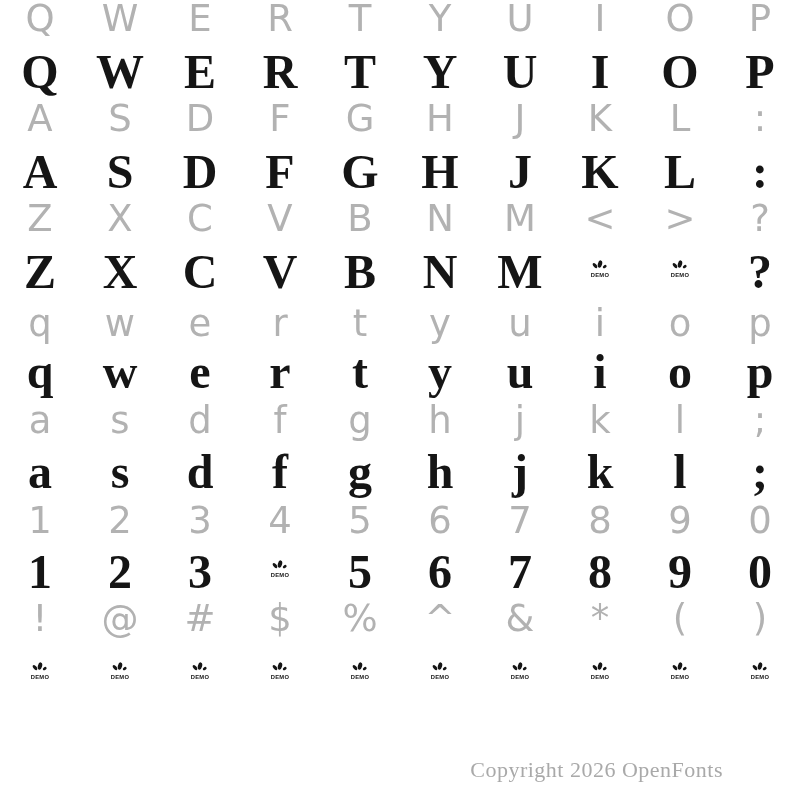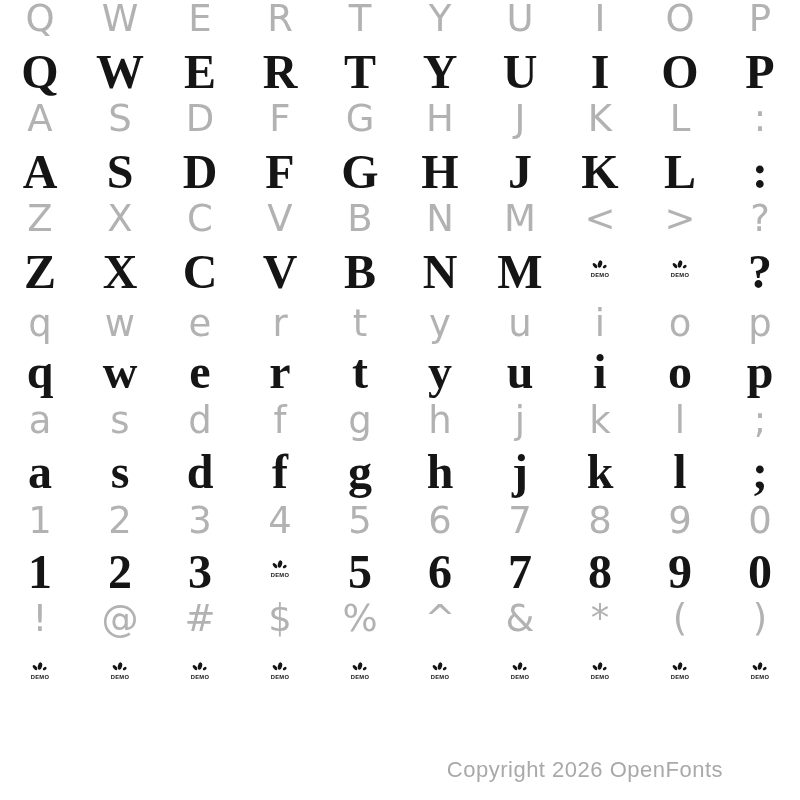--- a/index.html
+++ b/index.html
@@ -36,21 +36,21 @@
     font-size:48px;
     color:#151515;
   }
   
   .glyph-missing{display:block;}
   .row.specimen .glyph-missing{margin-top:12px;}
   .row.demo .glyph-missing{margin-top:2px;}
   #footer-copyright{
     position:absolute;
     top:759px;right:77px;
-    font-family:Liberation Sans, sans-serif;
+    font-family:Liberation Serif, serif;
     font-size:22px;
     line-height:1;
     color:#a9a9a9;
     letter-spacing:0.5px;
   }
 </style>
 </head>
 <body>
 
 <div id="stage">

